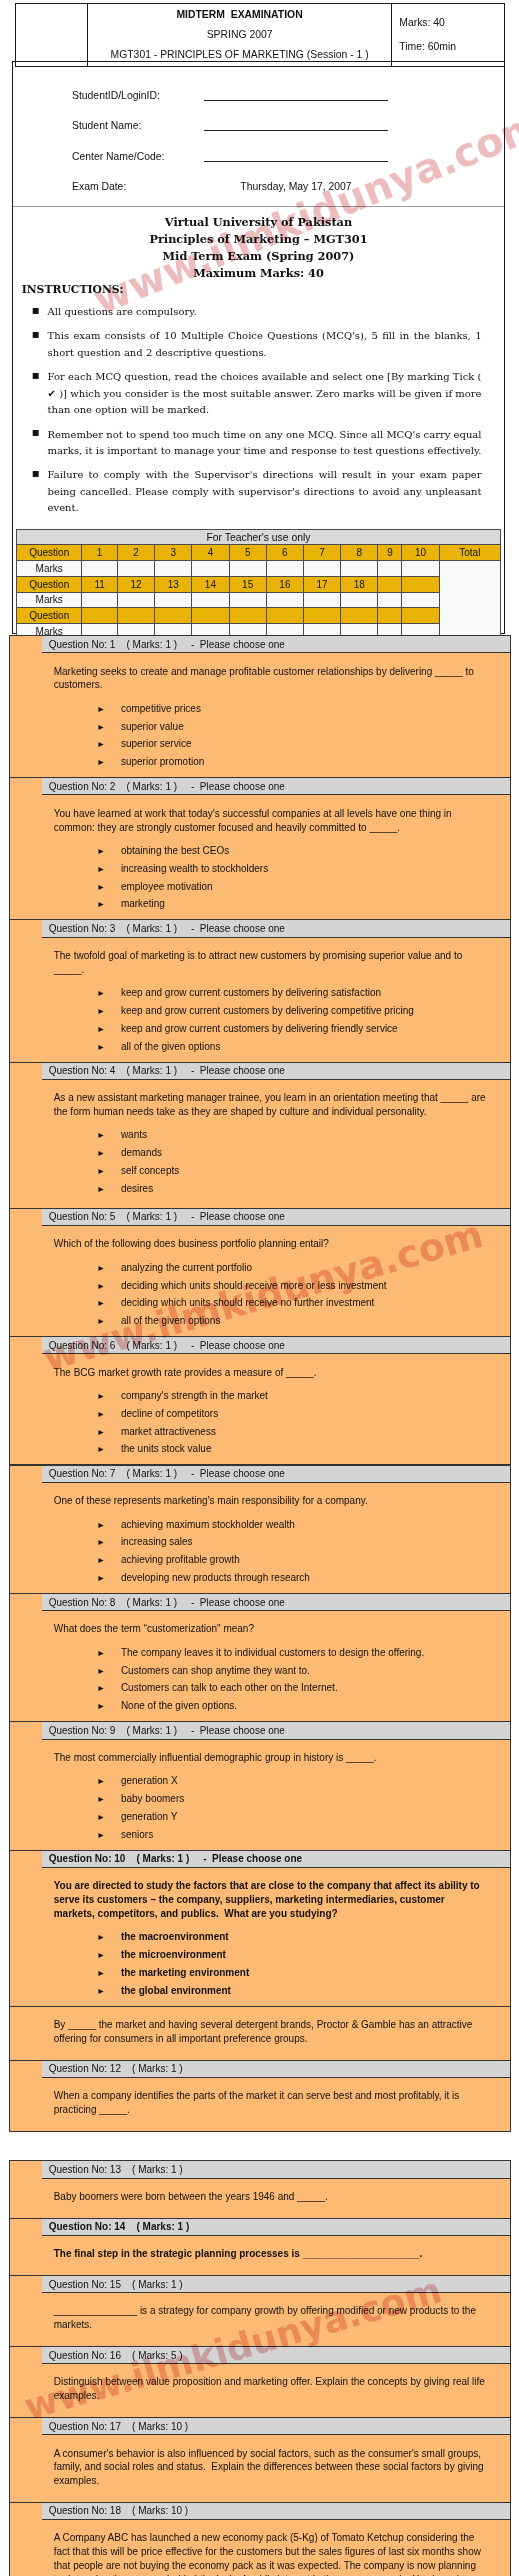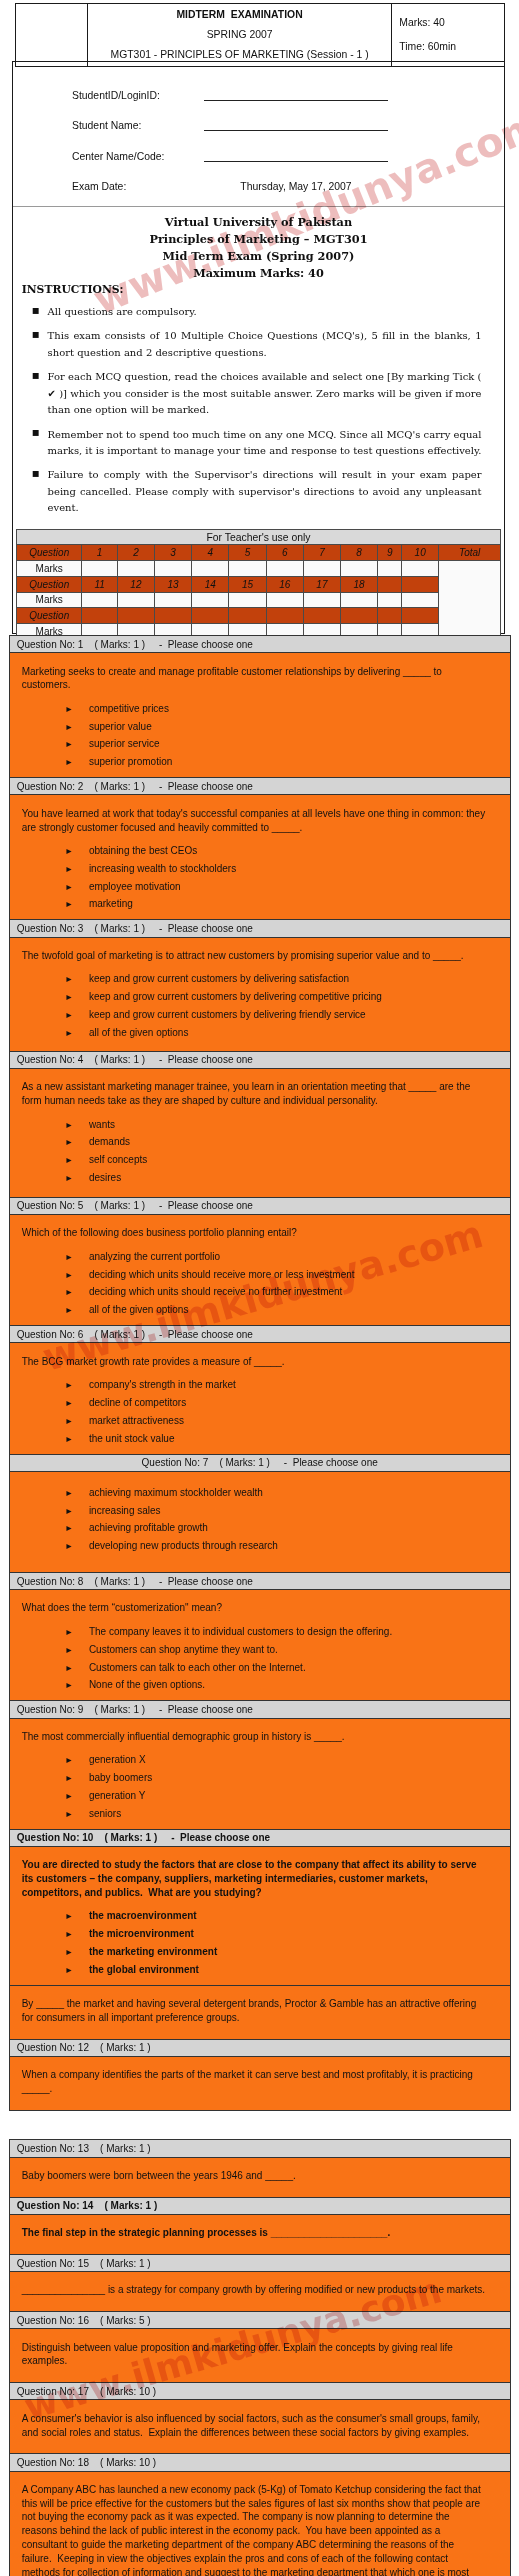--- a/index.html
+++ b/index.html
@@ -24,27 +24,27 @@
             font-size:11.3px;line-height:1.5;}
   .inst-head{font-family:"DejaVu Serif",serif;font-weight:bold;font-size:10.8px;margin:1.7px 0 5.2px 8.7px;}
   .inst-list{margin:0 22.5px 0 19px;padding:0;list-style:none;font-family:"DejaVu Serif",serif;
              font-size:10px;line-height:1.65;text-align:justify;}
   .inst-list li{margin:7.8px 0;padding-left:15.6px;position:relative;}
   .inst-list li .sq{position:absolute;left:0;top:0.9px;font-size:7.8px;}
   
   .tt{border-collapse:collapse;margin:12px auto 0 auto;width:485px;font-size:10px;}
   .tt td{border:0.9px solid #4a4a4a;text-align:center;height:14.7px;padding:0 1.7px;}
   .tt .cap{background:#d9d9d9;font-size:10.4px;}
-  .tt .qrow td{background:#c2410c;font-style:italic;}
+  .tt .qrow td{background:#eab308;}
   .tt .mrow td{background:#fafafa;}
   .tt td.tot-merge{background:#fafafa;}
   .tt td.lab{width:61px;}
   
   .qcol{position:absolute;left:8.7px;top:636px;width:502px;}
-  .qblock{border:1.2px solid #333;margin-top:-0.9px;box-sizing:border-box;background:#f97316;}
+  .qblock{border:1.2px solid #333;margin-top:-0.9px;box-sizing:border-box;background:#fdba74;padding-left:32px;}
   .qbar{background:#d4d4d4;border-bottom:1.2px solid #333;font-size:10px;
         padding:2.6px 7px;white-space:pre-wrap;}
   .qbody{font-size:10px;line-height:1.38;padding:11.3px 24px 5.2px 12px;box-sizing:border-box;}
   .qtext{margin:0 0 8.7px 0;white-space:pre-wrap;}
   .opt{display:flex;align-items:flex-start;margin:1.7px 0 1.7px 43px;line-height:1.6;}
   .opt .tri{font-size:8.7px;margin-right:15.6px;line-height:1.85;}
   .gap-before{margin-top:28.6px;}
   
   .wm{position:absolute;font-family:"DejaVu Sans",sans-serif;font-weight:bold;
       color:rgba(211,98,98,0.42);pointer-events:none;white-space:nowrap;
@@ -321,27 +321,28 @@
           <div class="opt">
             <span class="tri">►</span>
             <span>decline of competitors</span>
           </div>
           <div class="opt">
             <span class="tri">►</span>
             <span>market attractiveness</span>
           </div>
           <div class="opt">
             <span class="tri">►</span>
-            <span>the unit stock value</span>
-          </div>
-        </div>
-      </div>
-      <div class="qblock" style="min-height: 119px; text-align: center;">
+            <span>the units stock value</span>
+          </div>
+        </div>
+      </div>
+      <div class="qblock" style="min-height: 119px;">
         <div class="qbar">Question No: 7    ( Marks: 1 )     -  Please choose one</div>
         <div class="qbody" style="min-height: 100px;">
+          <p class="qtext">One of these represents marketing's main responsibility for a company.</p>
           <div class="opt">
             <span class="tri">►</span>
             <span>achieving maximum stockholder wealth</span>
           </div>
           <div class="opt">
             <span class="tri">►</span>
             <span>increasing sales</span>
           </div>
           <div class="opt">
             <span class="tri">►</span>

